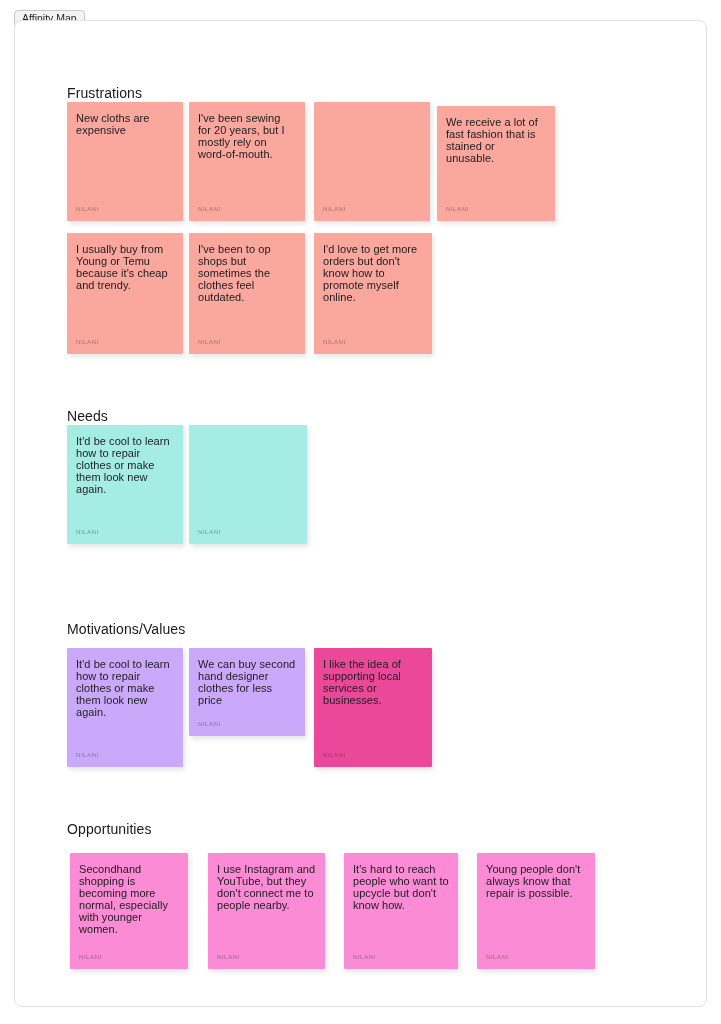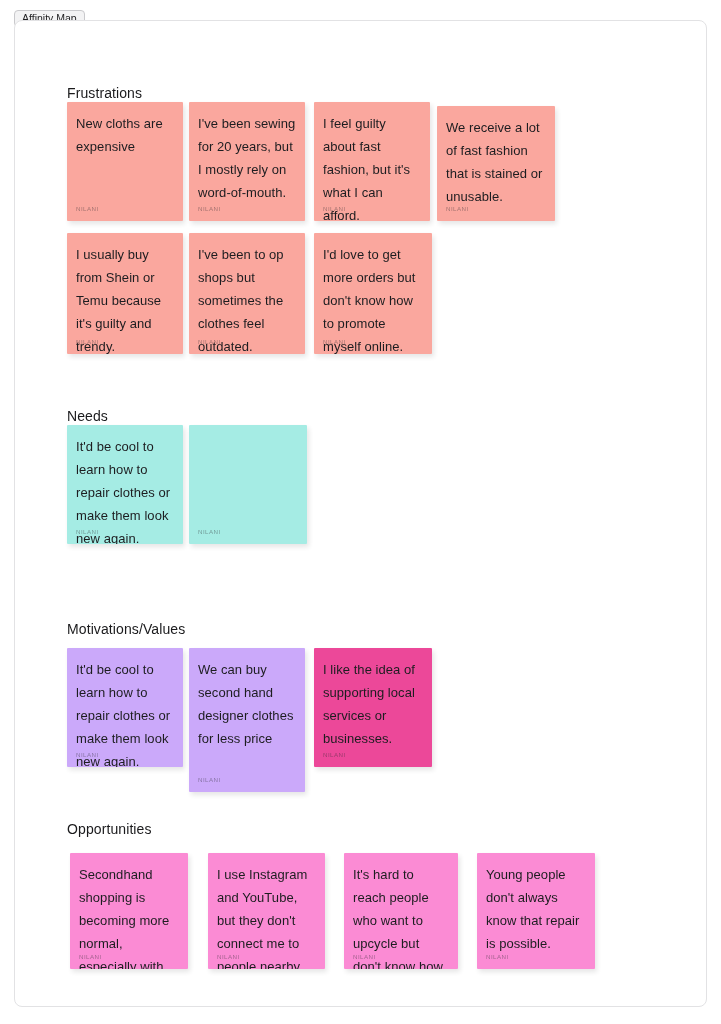--- a/index.html
+++ b/index.html
@@ -58,22 +58,22 @@
   .note {
     position: absolute;
     border-radius: 1px;
     box-shadow: 2px 3px 5px rgba(0,0,0,0.10);
     overflow: hidden;
   }
   .note-text {
     position: absolute;
     left: 9px; right: 9px; top: 10px;
     color: #1d1d20;
-    font-size: 13px;
-    line-height: 23px;
+    font-size: 11px;
+    line-height: 12px;
     letter-spacing: 0.05px;
   }
   .note-author {
     position: absolute;
     left: 9px; bottom: 9px;
     color: rgba(40,40,45,0.42);
     font-size: 6.2px;
     letter-spacing: 0.45px;
   }
 </style>
@@ -93,29 +93,28 @@
         <div class="section-title" style="left: 52px; top: 64px;">Frustrations</div>
         <div class="note" style="left: 52px; top: 81px; width: 116px; height: 119px; background: rgb(250, 167, 158);">
           <div class="note-text">New cloths are expensive</div>
           <div class="note-author">NILANI</div>
         </div>
         <div class="note" style="left: 174px; top: 81px; width: 116px; height: 119px; background: rgb(250, 167, 158); padding-left: 26px;">
           <div class="note-text">I've been sewing for 20 years, but I mostly rely on word-of-mouth.</div>
           <div class="note-author">NILANI</div>
         </div>
         <div class="note" style="left: 299px; top: 81px; width: 116px; height: 119px; background: rgb(250, 167, 158);">
-          <div class="note-text">I feel guilty about fast fashion, but it's what I can afford.</div>
           <div class="note-author">NILANI</div>
         </div>
         <div class="note" style="left: 422px; top: 85px; width: 118px; height: 115px; background: rgb(250, 167, 158);">
           <div class="note-text">We receive a lot of fast fashion that is stained or unusable.</div>
           <div class="note-author">NILANI</div>
         </div>
         <div class="note" style="left: 52px; top: 212px; width: 116px; height: 121px; background: rgb(250, 167, 158);">
-          <div class="note-text">I usually buy from Shein or Temu because it's guilty and trendy.</div>
+          <div class="note-text">I usually buy from Young or Temu because it's cheap and trendy.</div>
           <div class="note-author">NILANI</div>
         </div>
         <div class="note" style="left: 174px; top: 212px; width: 116px; height: 121px; background: rgb(250, 167, 158);">
           <div class="note-text">I've been to op shops but sometimes the clothes feel outdated.</div>
           <div class="note-author">NILANI</div>
         </div>
         <div class="note" style="left: 299px; top: 212px; width: 118px; height: 121px; background: rgb(250, 167, 158);">
           <div class="note-text">I'd love to get more orders but don't know how to promote myself online.</div>
           <div class="note-author">NILANI</div>
         </div>
@@ -125,21 +124,21 @@
           <div class="note-author">NILANI</div>
         </div>
         <div class="note" style="left: 174px; top: 404px; width: 118px; height: 119px; background: rgb(165, 236, 228);">
           <div class="note-author">NILANI</div>
         </div>
         <div class="section-title" style="left: 52px; top: 600px;">Motivations/Values</div>
         <div class="note" style="left: 52px; top: 627px; width: 116px; height: 119px; background: rgb(203, 169, 250);">
           <div class="note-text">It'd be cool to learn how to repair clothes or make them look new again.</div>
           <div class="note-author">NILANI</div>
         </div>
-        <div class="note" style="left: 174px; top: 627px; width: 116px; height: 144px; background: rgb(203, 169, 250);">
+        <div class="note" style="left: 174px; top: 627px; width: 116px; height: 88px; background: rgb(203, 169, 250);">
           <div class="note-text">We can buy second hand designer clothes for less price</div>
           <div class="note-author">NILANI</div>
         </div>
         <div class="note" style="left: 299px; top: 627px; width: 118px; height: 119px; background: #ec4899;">
           <div class="note-text">I like the idea of supporting local services or businesses.</div>
           <div class="note-author">NILANI</div>
         </div>
         <div class="section-title" style="left: 52px; top: 800px;">Opportunities</div>
         <div class="note" style="left: 55px; top: 832px; width: 118px; height: 116px; background: rgb(251, 139, 212);">
           <div class="note-text">Secondhand shopping is becoming more normal, especially with younger women.</div>

